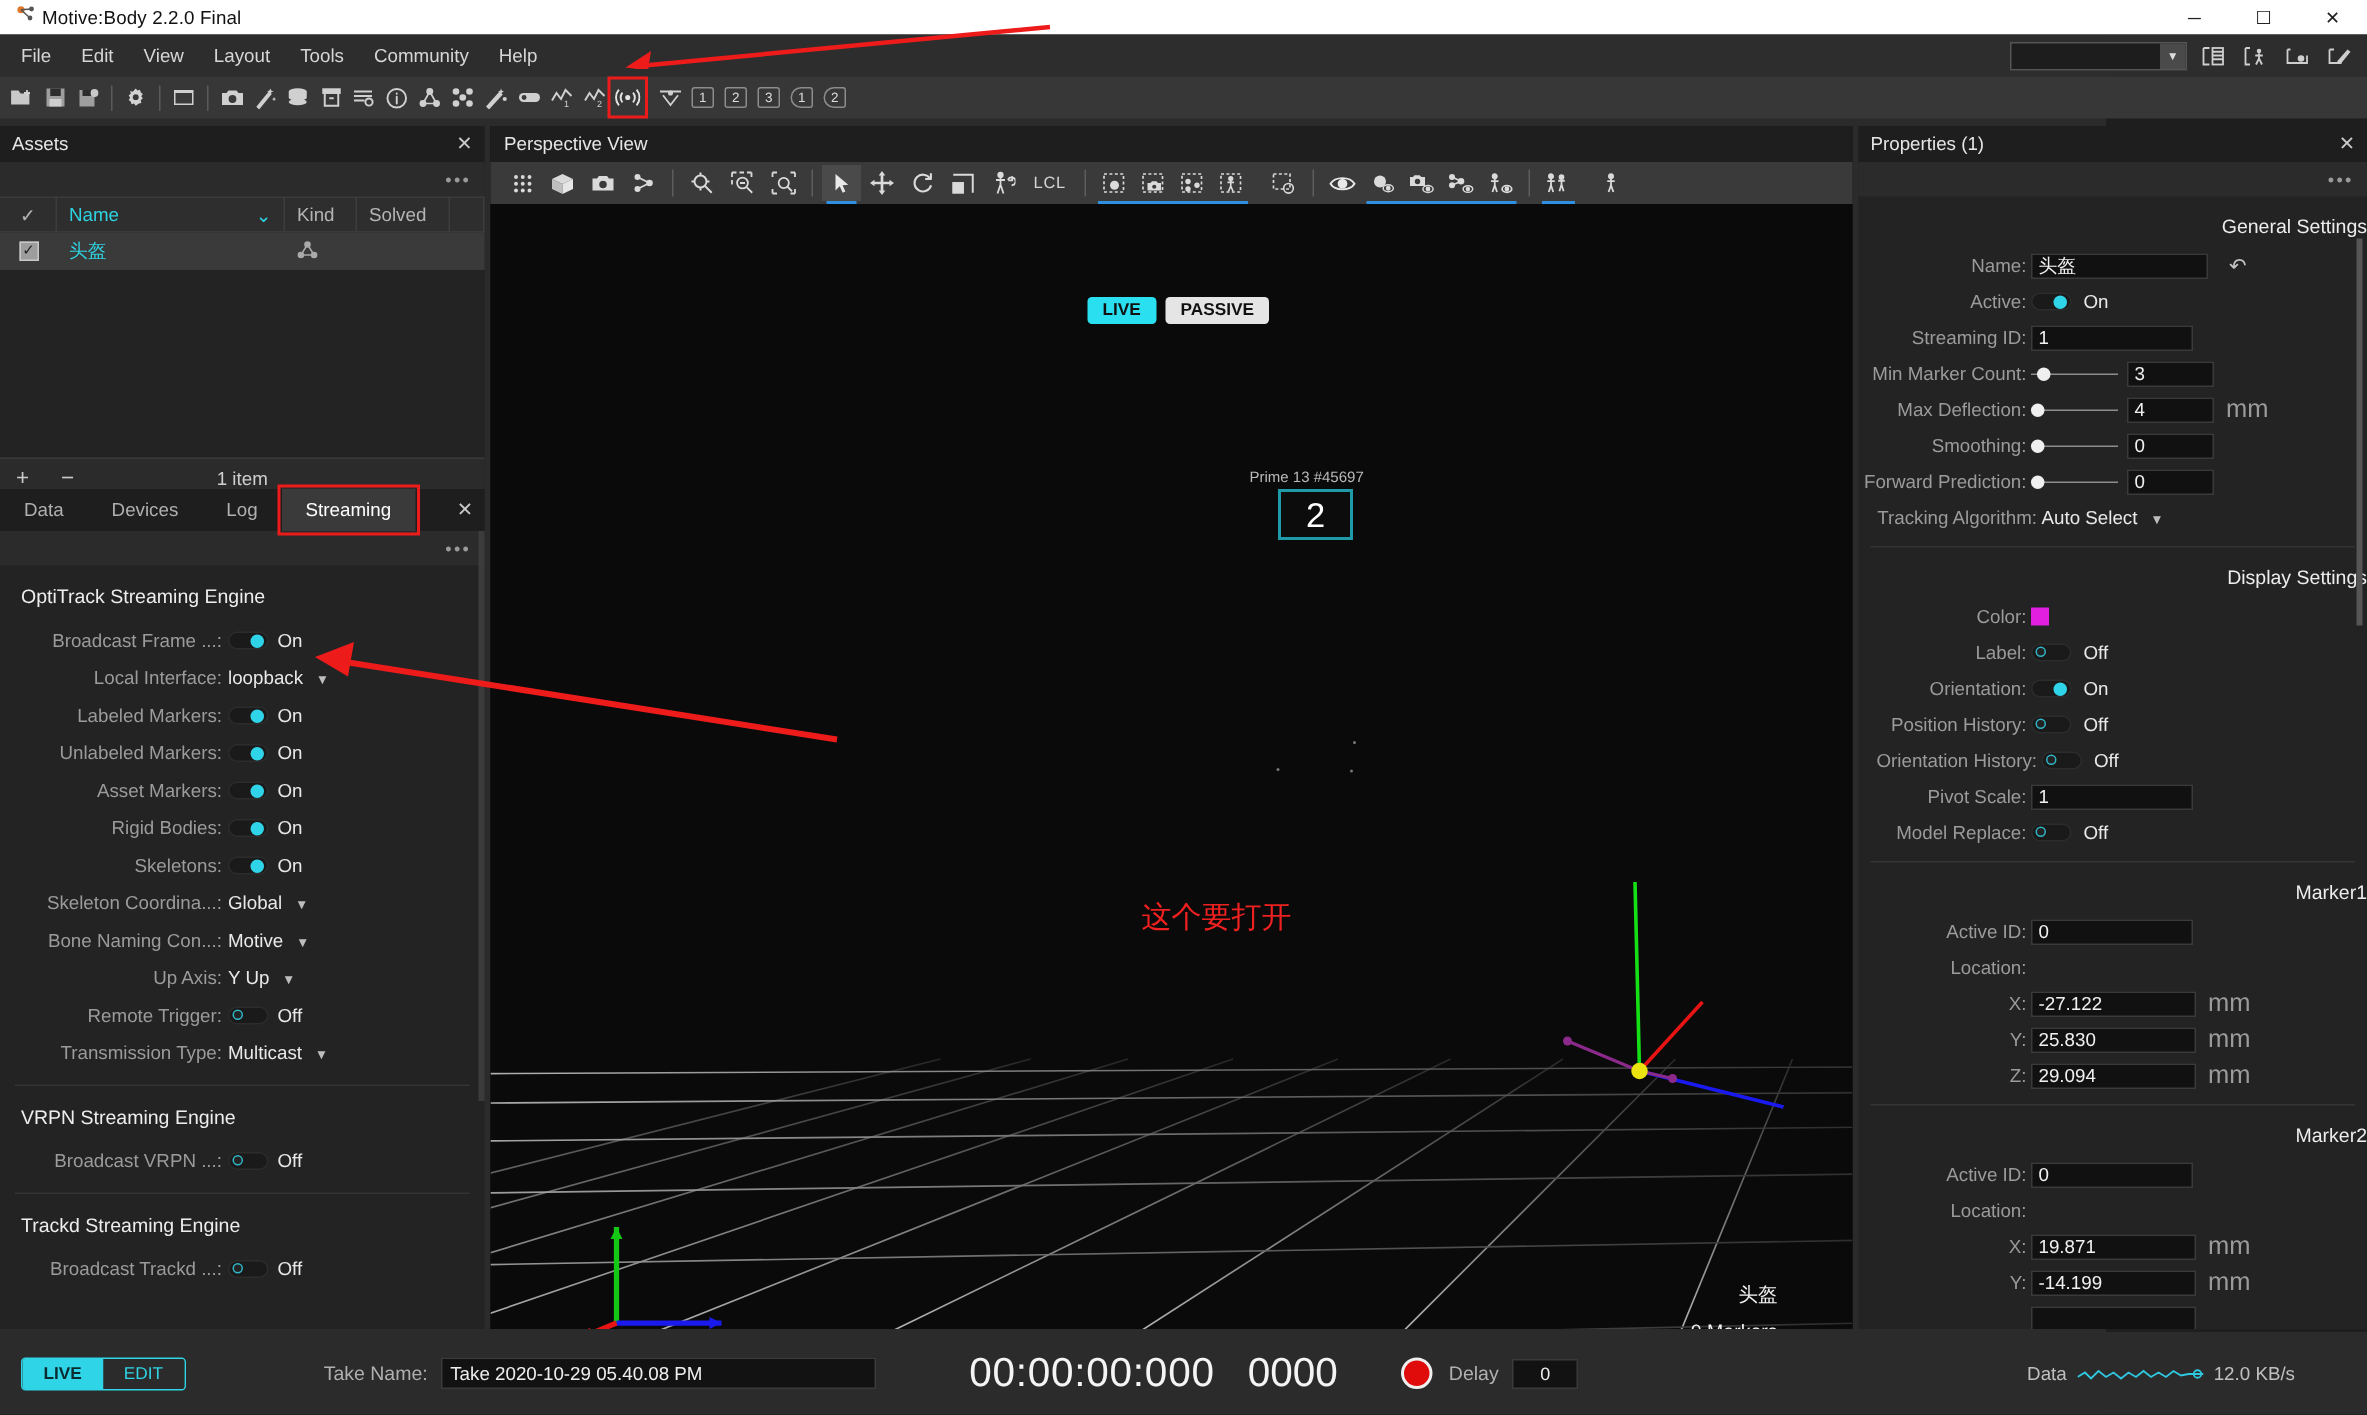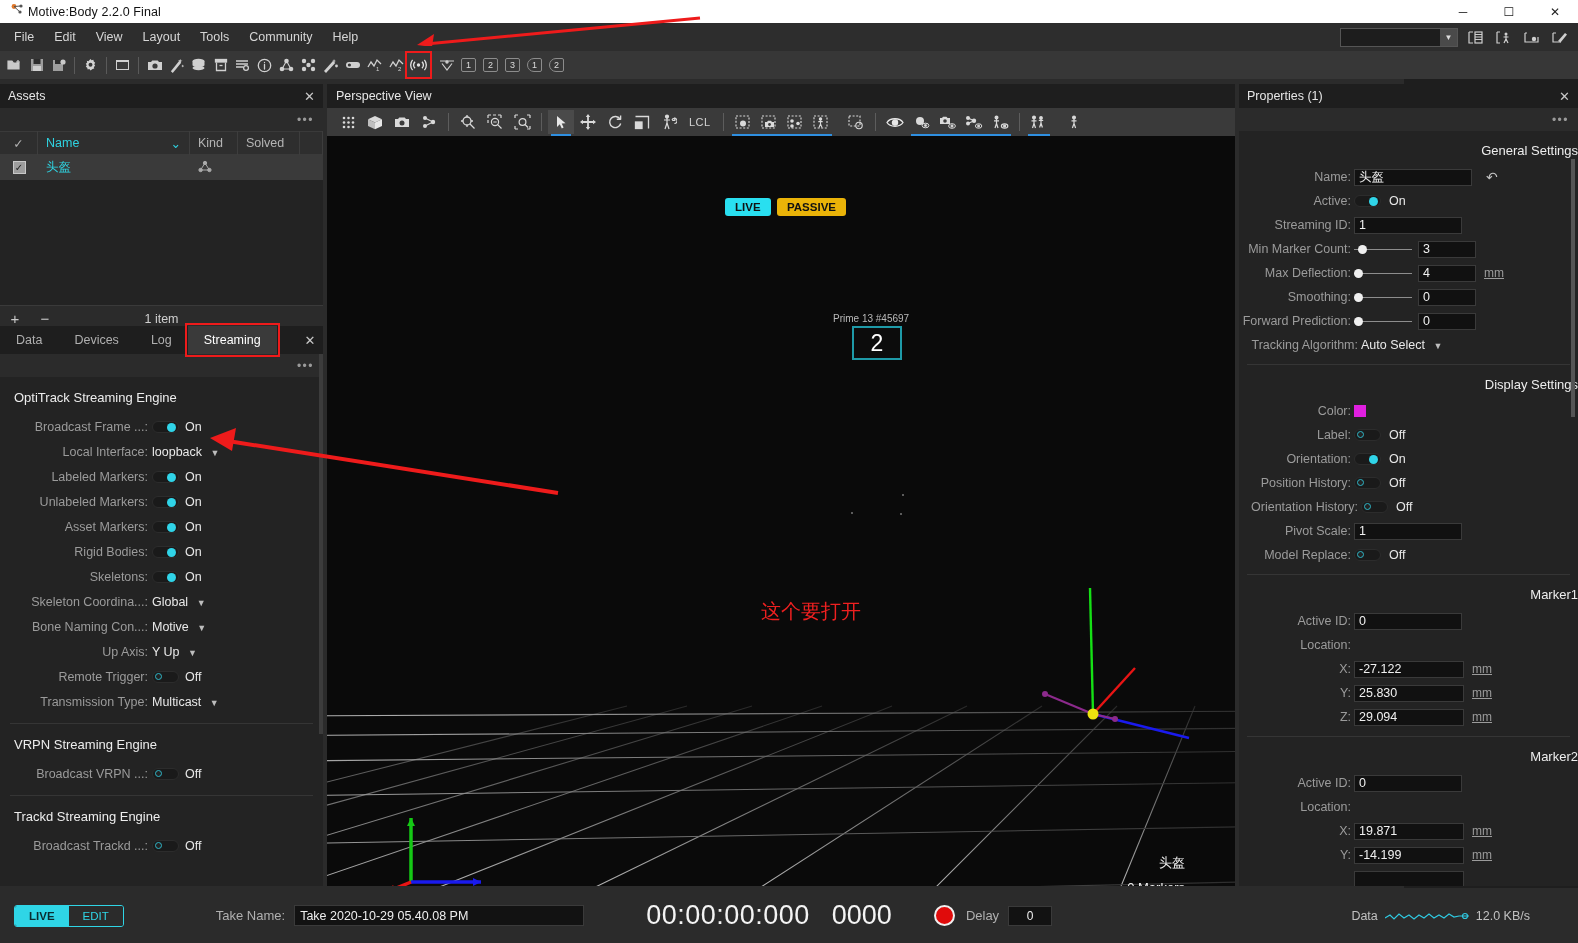--- a/index.html
+++ b/index.html
@@ -122,40 +122,40 @@
   .vt-btn.sel { background:#4a4a4a; }
   .vt-sep { width:1px; height:18px; background:#5d5d5d; margin:0 5px; }
   .vt-grp { display:flex; position:relative; }
   .vt-grp.underline::after { content:""; position:absolute; left:2px; right:2px; bottom:-2px;
                              height:2px; background:#2f8fe0; }
   .lcl { font-size:11px; color:#d4d4d4; padding:0 6px; letter-spacing:0.5px; }
   .vp-canvas { position:relative; width:100%; height:calc(100% - 52px); background:#0a0a0a; overflow:hidden; }
   .badge { position:absolute; padding:3px 10px; font-size:11.5px; font-weight:bold; color:#111;
            border-radius:3px; }
   .badge.live { background:#29dff0; left:398px; top:62px; }
-  .badge.passive { background:#eab308; left:450px; top:62px; }
+  .badge.passive { background:#e5e5e5; left:450px; top:62px; }
   .cam-label { position:absolute; left:506px; top:177px; font-size:10px; color:#b9b9b9;
                white-space:nowrap; }
   .cam-box { position:absolute; left:525px; top:190px; width:50px; height:34px; background:#0c0c0c;
              border:2px solid #1e9aa8; display:flex; align-items:center; justify-content:center;
              color:#fff; font-size:23px; }
   .vp-overlay-txt { position:absolute; right:50px; text-align:right; font-size:13px; color:#f2f2f2; }
   .anno-text { position:absolute; left:434px; top:462px; font-size:20px; color:#ee2020;
                font-family:"DejaVu Sans", sans-serif; }
   .marker-dot { position:absolute; width:2px; height:2px; background:#777; border-radius:50%; }
 
   
   .props-panel { position:absolute; left:1239px; top:84px; width:339px; height:802px; background:#232323; }
   .props-body { position:relative; height:calc(100% - 24px - 23px); overflow:hidden; }
   .p-row { display:flex; align-items:center; height:24px; padding-right:6px; }
   .p-label { width:115px; text-align:right; font-size:12.5px; color:#9b9b9b; padding-right:3px;
              white-space:nowrap; }
   .p-input { height:17px; background:#111; border:1px solid #3a3a3a; color:#f0f0f0;
              font-size:12.5px; padding:0 4px; display:flex; align-items:center; }
-  .p-unit { font-size:12px; color:#9b9b9b; margin-left:8px;text-decoration:underline; }
+  .p-unit { font-size:17px; color:#9b9b9b; margin-left:8px; }
   .slider { width:58px; height:17px; position:relative; display:flex; align-items:center; }
   .slider .track { position:absolute; left:0; right:0; height:1px; background:#8d8d8d; }
   .slider .knob { position:absolute; width:9px; height:9px; border-radius:50%; background:#efefef; }
   .swatch { width:12px; height:12px; background:#e01fe0; }
   .undo-ico { margin-left:14px; color:#c3c3c3; font-size:14px; }
   .p-sec { font-size:13px; color:#ededed; padding:12px 0 7px 17px;text-align:right; }
   .p-divider { height:1px; background:#353535; margin:7px 8px 0 8px; }
   .pscroll { position:absolute; right:3px; top:28px; width:4px; height:258px; background:#555; }
 
   

